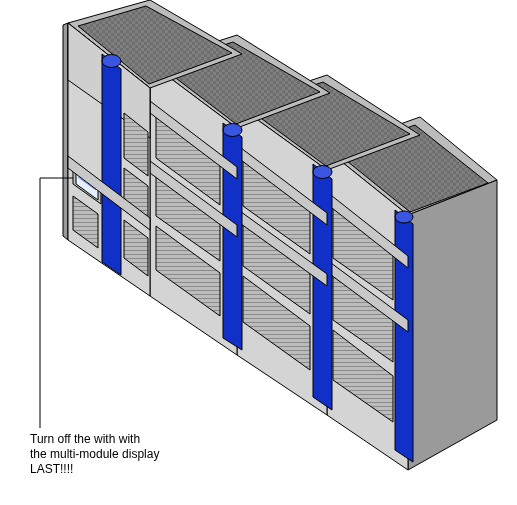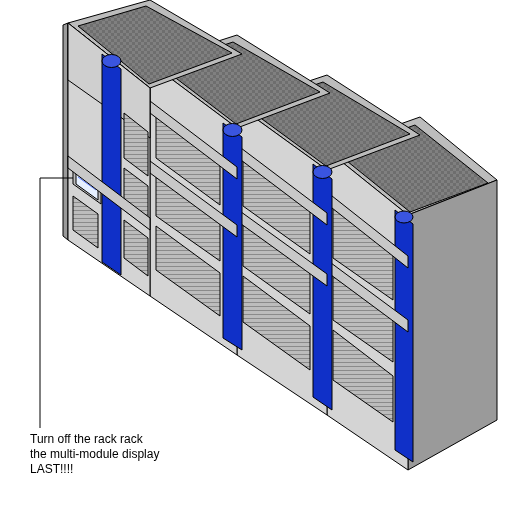--- a/index.html
+++ b/index.html
@@ -124,15 +124,15 @@
 
     <polygon points="68,156 150,218 150,230 68,168" fill="#c8c8c8" stroke="#000"></polygon>
   </g>
 
   <g>
     <line x1="40" y1="178" x2="73" y2="178" stroke="#000" stroke-width="1"></line>
     <line x1="40" y1="178" x2="40" y2="428" stroke="#000" stroke-width="1"></line>
   </g>
 </svg>
 
-<div class="callout-text">Turn off the rack rack the multi-module display LAST!!!!</div>
+<div class="callout-text">Turn off the with with the multi-module display LAST!!!!</div>
 
 </div>
 
 </body></html>

